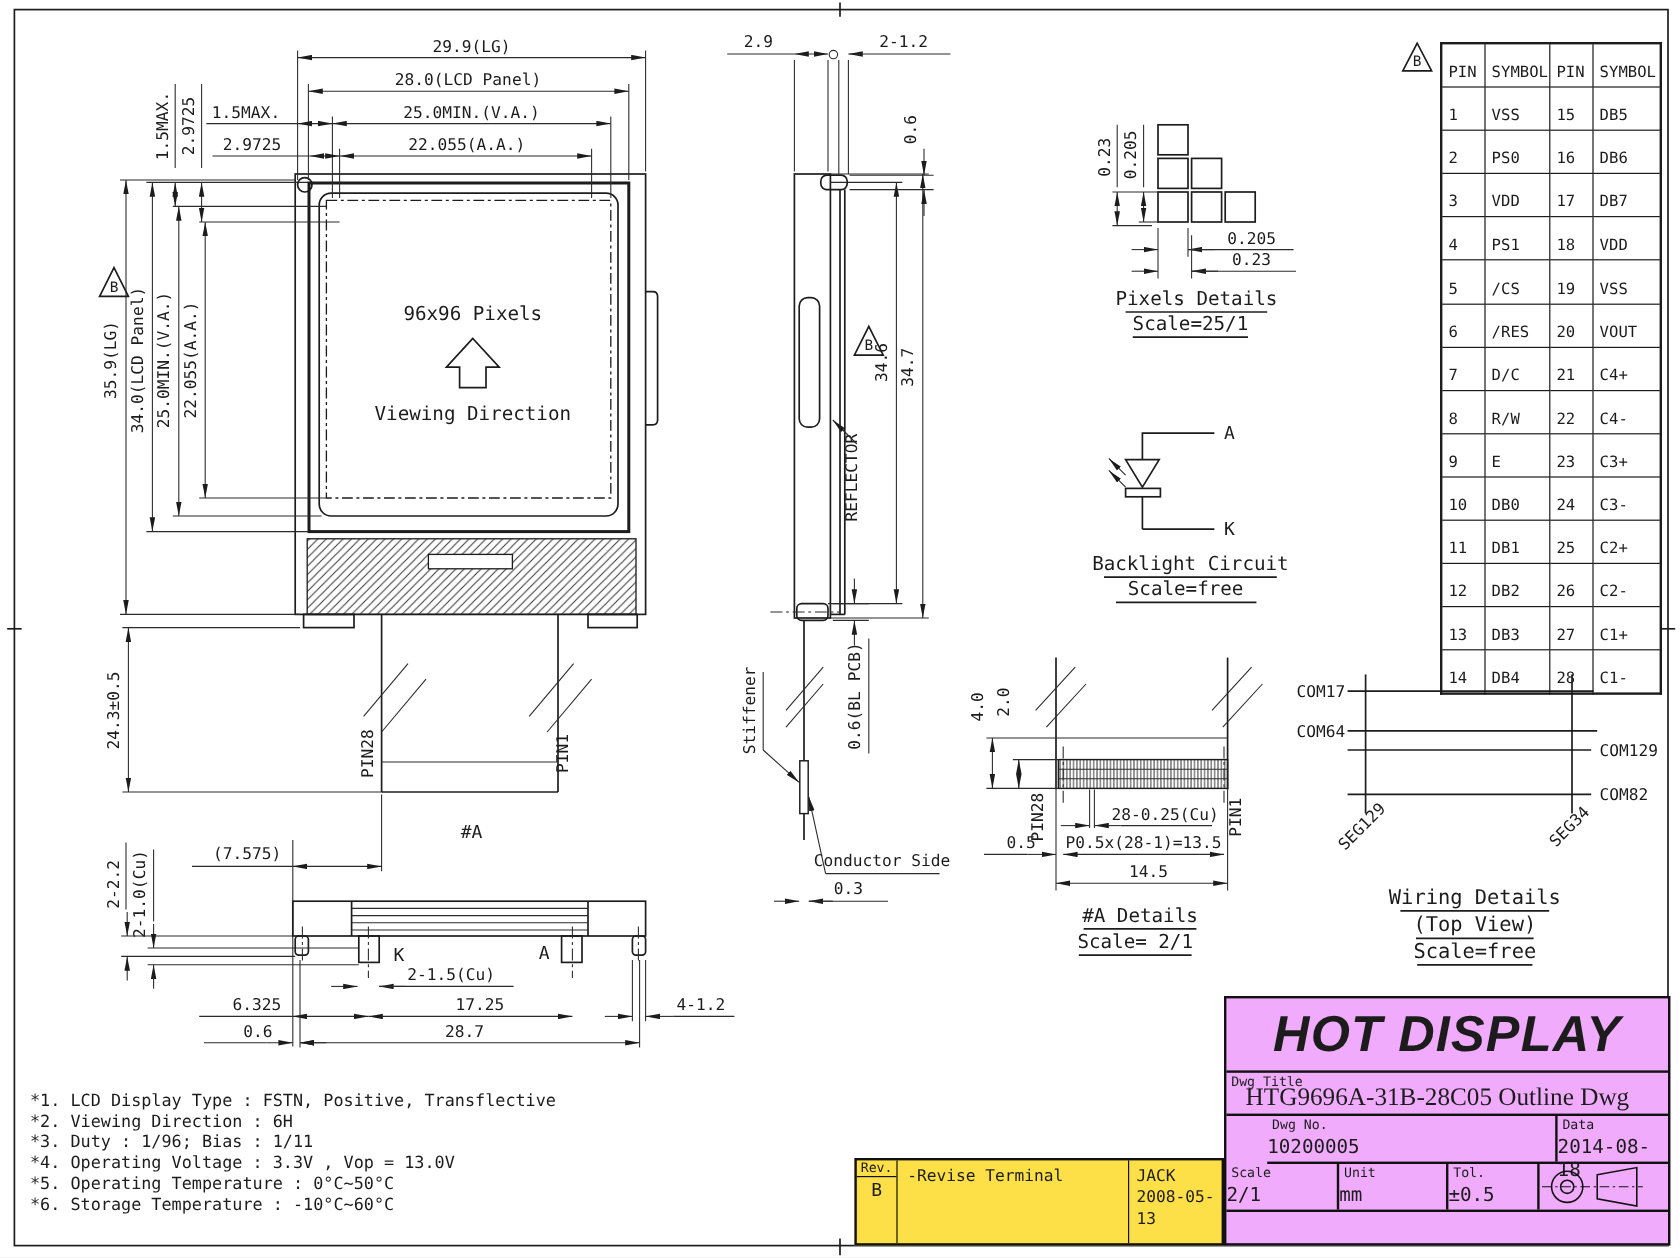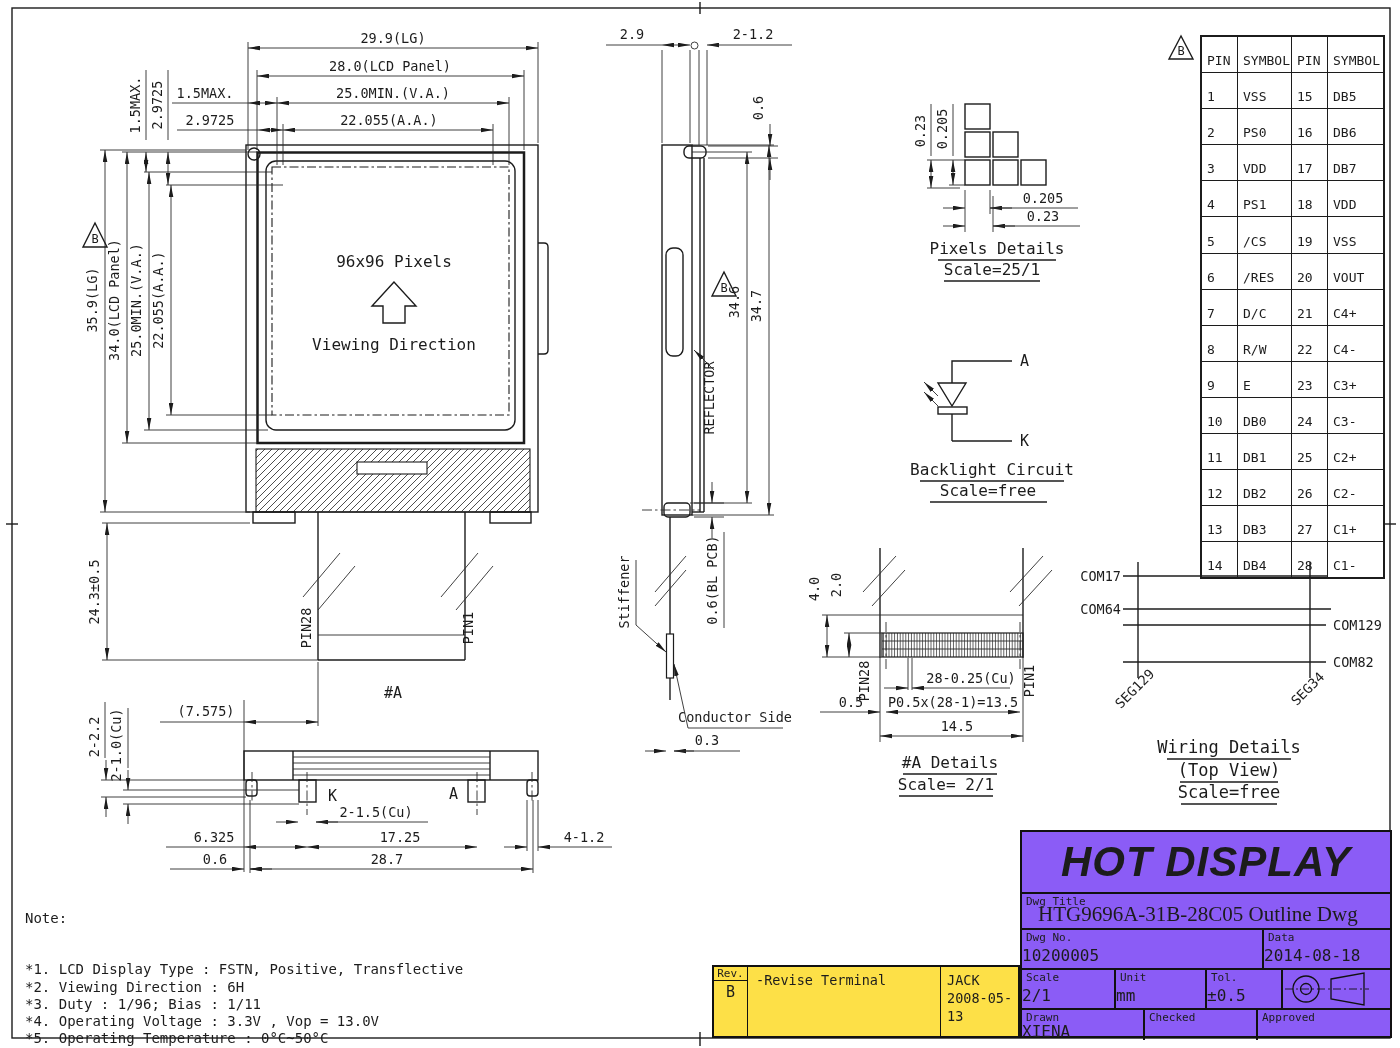--- a/index.html
+++ b/index.html
@@ -20,21 +20,21 @@
   
   .pintab{border-collapse:collapse;font-size:13px;}
   .pintab th,.pintab td{border:1px solid #1c1c1c;height:23.1px;padding:12px 0 0 5px;font-weight:normal;text-align:left;}
   .pintab{border:2px solid #1c1c1c;}
   .pintab .c1,.pintab .c3{width:30px;}
   .pintab .c2{width:48px;}
   .pintab .c4{width:50px;}
   
   .notes{font-size:14px;line-height:17.1px;white-space:pre;}
   
-  .tblock{position:absolute;left:1020px;top:830px;width:372px;height:208px;border:2px solid #111;box-sizing:border-box;background:#8b5cf6;}
+  .tblock{position:absolute;left:1020px;top:830px;width:372px;height:208px;border:2px solid #111;box-sizing:border-box;background:#f0abfc;}
   .tb-company{height:60px;border-bottom:2px solid #111;display:flex;align-items:center;justify-content:center;
       font-family:"Liberation Sans",sans-serif;font-style:italic;font-weight:bold;font-size:42px;letter-spacing:1px;}
   .tb-title{height:34px;border-bottom:2px solid #111;position:relative;}
   .tb-lab{position:absolute;left:4px;top:1px;font-size:11px;}
   .tb-titleval{position:absolute;left:16px;top:8px;font-family:Liberation Serif, serif;font-size:21px;white-space:nowrap;}
   .tb-row{display:flex;border-bottom:2px solid #111;box-sizing:border-box;}
   .tb-cell{position:relative;box-sizing:border-box;border-right:2px solid #111;}
   .tb-cell:last-child{border-right:none;}
   .tb-val{position:absolute;left:0;right:0;top:16px;font-size:16px;}
   .rblock{position:absolute;left:712px;top:965px;width:308px;height:73px;border:2px solid #111;box-sizing:border-box;display:flex;background:#fde047;}
@@ -505,21 +505,20 @@
             <td class="c2">DB4</td>
             <td class="c3">28</td>
             <td class="c4">C1-</td>
           </tr>
         </tbody>
   </table>
 </div>
 
 
 <div class="overlay notes" style="left:25px;top:876px;">
-  <div>Note:</div>
   <div><div>*1. LCD Display Type : FSTN, Positive, Transflective</div><div>*2. Viewing Direction : 6H</div><div>*3. Duty : 1/96; Bias : 1/11</div><div>*4. Operating Voltage : 3.3V , Vop = 13.0V</div><div>*5. Operating Temperature : 0°C~50°C</div><div>*6. Storage Temperature : -10°C~60°C</div></div>
 </div>
 
 
 <div class="rblock">
   <div class="rb-revcol">
     <div class="rb-revlab">Rev.</div>
     <div class="rb-rev">B</div>
   </div>
   <div class="rb-desc">
@@ -531,21 +530,21 @@
   </div>
 </div>
 
 
 <div class="tblock">
   <div class="tb-company">HOT DISPLAY</div>
   <div class="tb-title">
     <span class="tb-lab">Dwg Title</span>
     <span class="tb-titleval">HTG9696A-31B-28C05 Outline Dwg</span>
   </div>
-  <div class="tb-row" style="height:40px;">
+  <div class="tb-row" style="height:40px;margin-left:34px;">
     <div class="tb-cell" style="width:242px;">
       <span class="tb-lab">Dwg No.</span>
       <span class="tb-val">10200005</span>
     </div>
     <div class="tb-cell" style="flex:1;">
       <span class="tb-lab">Data</span>
       <span class="tb-val">2014-08-18</span>
     </div>
   </div>
   <div class="tb-row" style="height:40px;">
@@ -563,27 +562,15 @@
     </div>
     <div class="tb-cell" style="flex:1;">
       <svg width="88" height="38" viewBox="0 0 88 38">
         <path d="M2,19 L86,19" stroke="#111" stroke-width="0.9" stroke-dasharray="8 3 2 3" fill="none"></path>
         <circle cx="23" cy="19" r="13" stroke="#111" stroke-width="1.3" fill="none"></circle>
         <circle cx="23" cy="19" r="5.5" stroke="#111" stroke-width="1.3" fill="none"></circle>
         <path d="M48,9 L81,3 L81,35 L48,29 Z" stroke="#111" stroke-width="1.3" fill="none"></path>
       </svg>
     </div>
   </div>
-  <div class="tb-row" style="height:30px;border-bottom:none;">
-    <div class="tb-cell" style="width:123px;">
-      <span class="tb-lab">Drawn</span>
-      <span class="tb-val" style="top:12px;">XIENA</span>
-    </div>
-    <div class="tb-cell" style="width:113px;">
-      <span class="tb-lab">Checked</span>
-    </div>
-    <div class="tb-cell" style="flex:1;">
-      <span class="tb-lab">Approved</span>
-    </div>
-  </div>
 </div>
 
 </div>
 
 </body></html>

